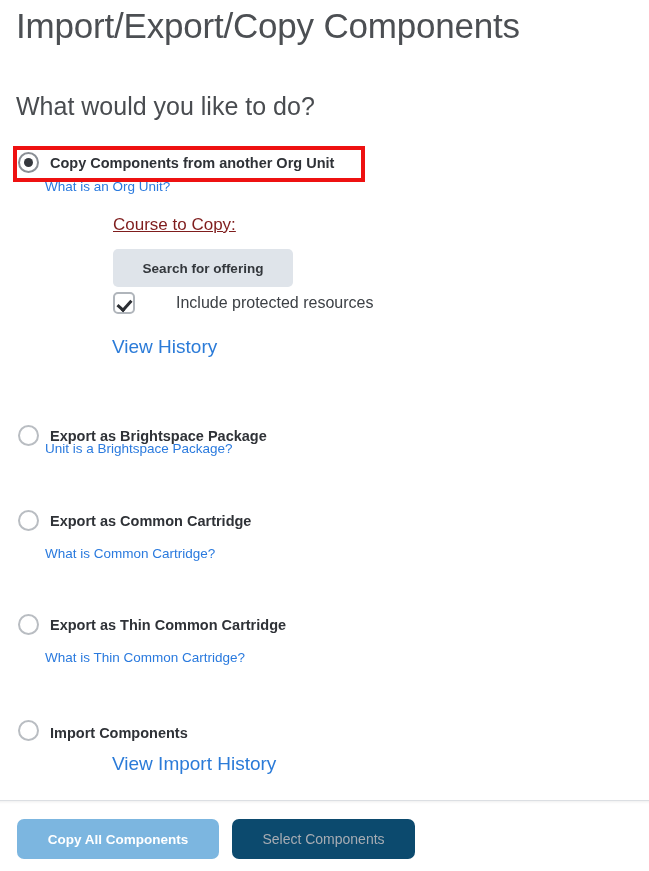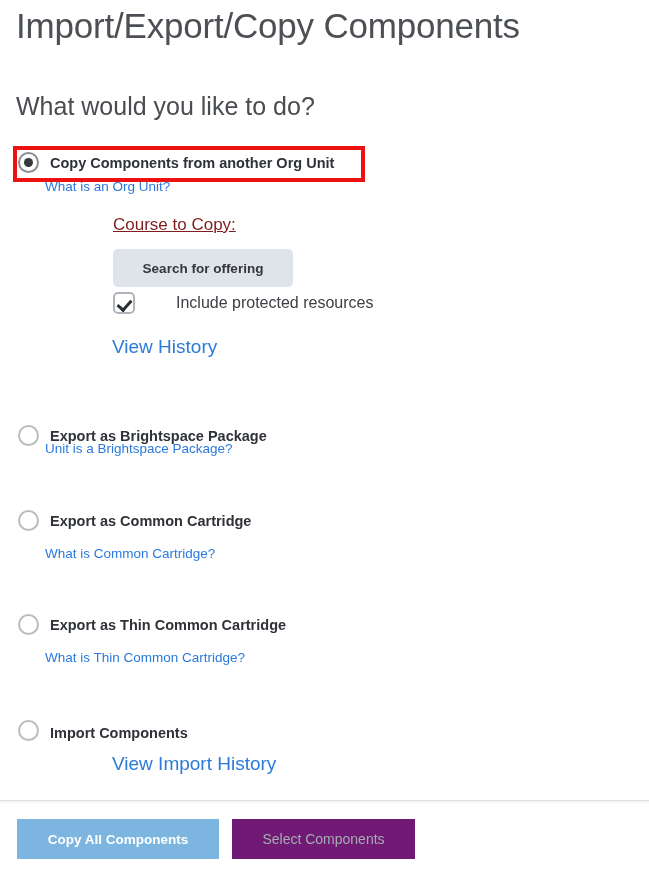--- a/index.html
+++ b/index.html
@@ -184,38 +184,38 @@
     left: 0;
     top: 801px;
     width: 649px;
     height: 3px;
     background: linear-gradient(to bottom, rgba(0,0,0,0.05), rgba(0,0,0,0));
   }
   .btn {
     position: absolute;
     height: 40px;
     border: none;
-    border-radius: 0;
+    border-radius: 7px;
     font-family: "Liberation Sans", sans-serif;
     font-size: 13.5px;
     font-weight: bold;
     cursor: pointer;
   }
   .btn-primary {
     left: 17px;
     top: 819px;
     width: 202px;
     background: #7cb6e0;
     color: #ffffff;
   }
   .btn-disabled {
     left: 232px;
     top: 819px;
     width: 183px;
-    background: #701a75;
+    background: #0c4a6e;
     color: #a7acb3;
     font-weight: normal;
     font-size: 14px;
     cursor: default;
   }
 </style>
 </head>
 <body>
 
 <div class="page">

